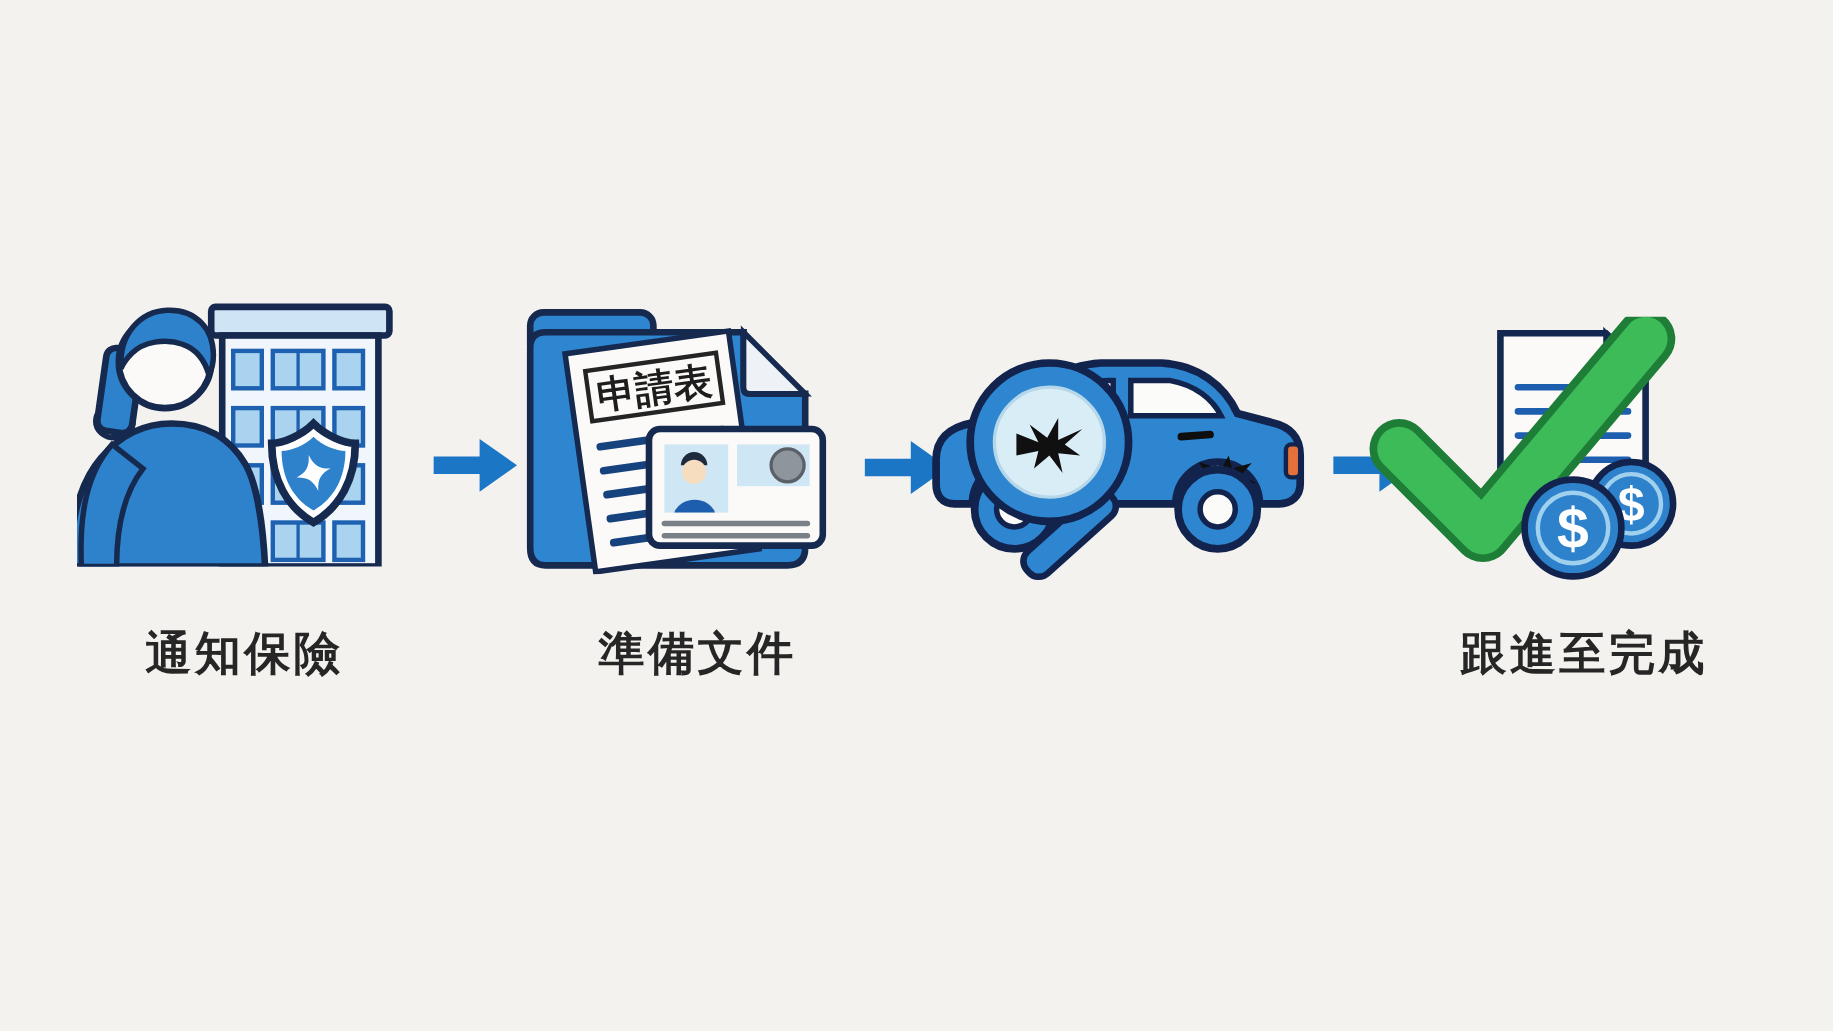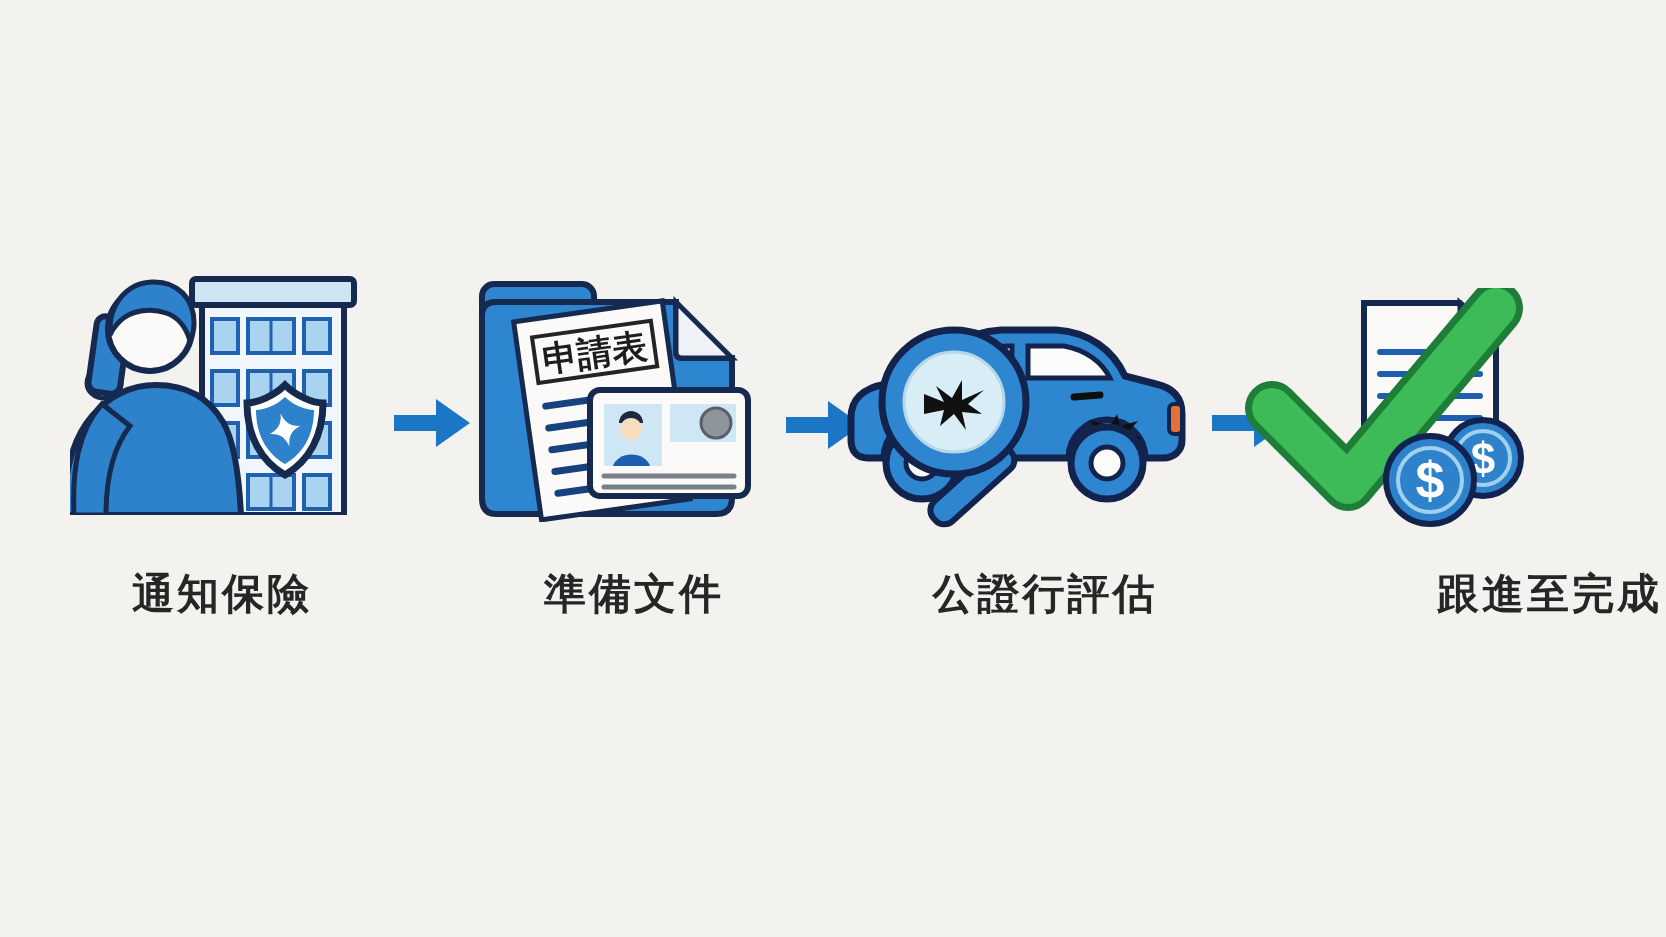--- a/index.html
+++ b/index.html
@@ -194,16 +194,15 @@
       <g>
         <circle cx="190" cy="192" r="44" fill="#2e82cb" stroke="#12244d" stroke-width="6"></circle>
         <circle cx="190" cy="192" r="32" fill="none" stroke="#9fd0ee" stroke-width="4"></circle>
         <text x="190" y="210" text-anchor="middle" font-size="52" font-weight="700" fill="#ffffff">$</text>
       </g>
     </svg>
   </div>
 
   <div class="step-label" style="left:32px;">通知保險</div>
   <div class="step-label" style="left:444px;">準備文件</div>
-  <div class="step-label" style="left:855px;">公證行評估</div>
-  <div class="step-label" style="left:1282px;text-align:right;">跟進至完成</div>
+  <div class="step-label" style="left:1250px;">跟進至完成</div>
 
 </div>
 
 </body></html>

